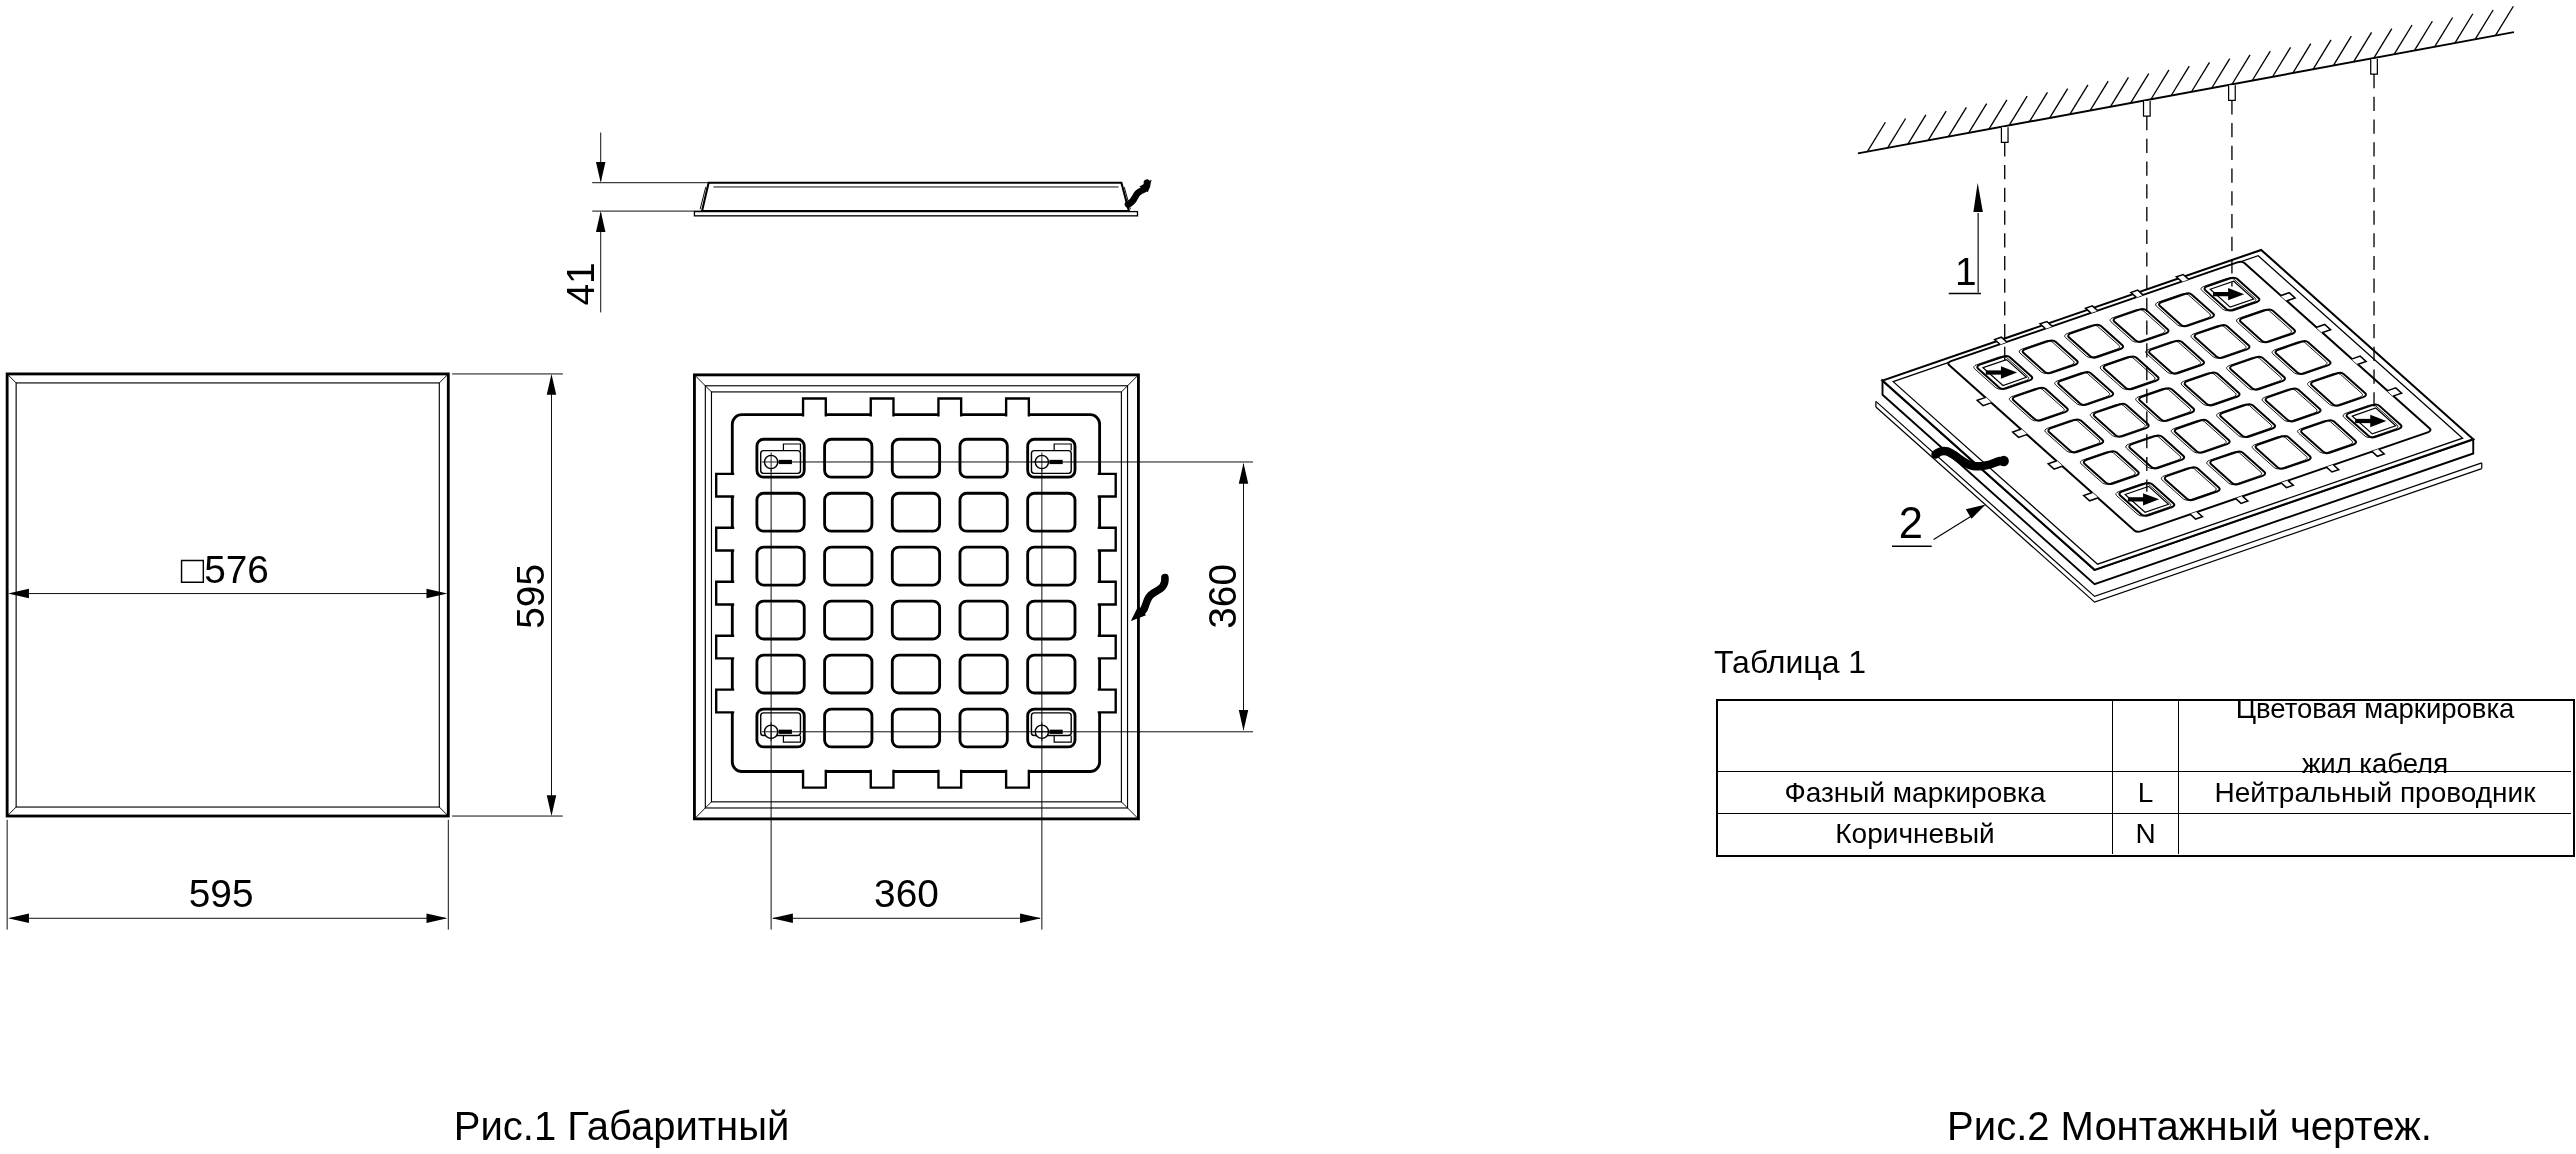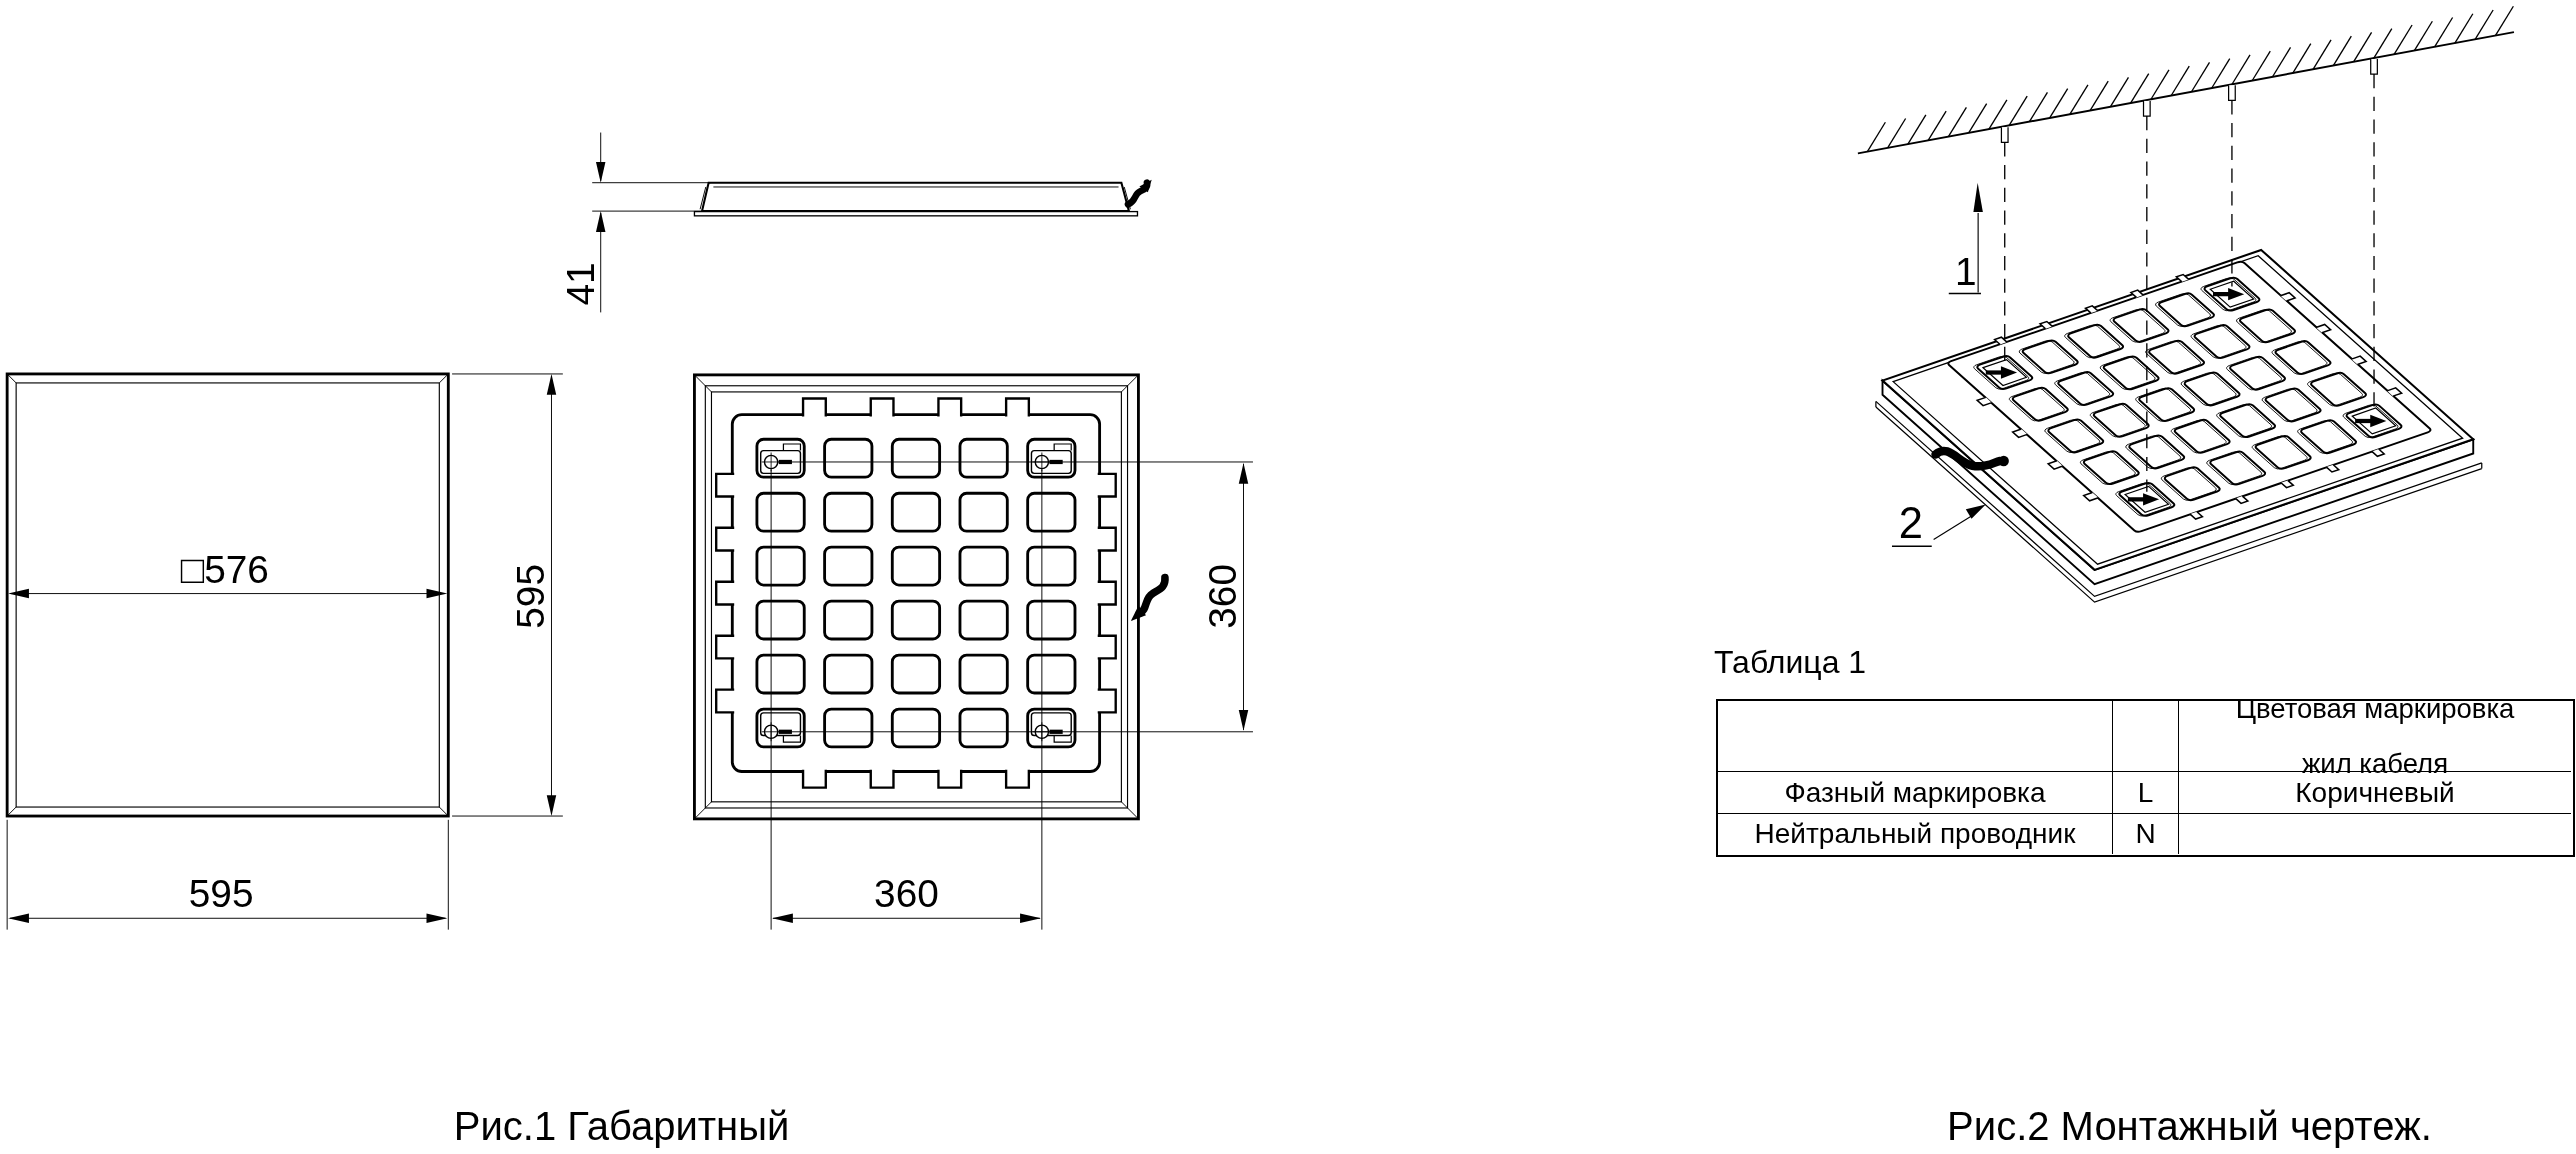--- a/index.html
+++ b/index.html
@@ -354,22 +354,22 @@
 <div class="tbl-title">Таблица 1</div>
 <div class="tbl">
   <div></div>
   <div></div>
   <div class="hdr3">
     <span>Цветовая маркировка</span>
     <span>жил кабеля</span>
   </div>
   <div>Фазный маркировка</div>
   <div>L</div>
+  <div>Нейтральный проводник</div>
   <div>Коричневый</div>
-  <div>Нейтральный проводник</div>
   <div>N</div>
 </div>
 
 <div class="caption" style="left:379px;top:1104px">Рис.1 Габаритный чертеж.</div>
 <div class="caption" style="left:1947px;top:1104px">Рис.2 Монтажный чертеж.</div>
 
 </div>
 
 
 </body></html>

